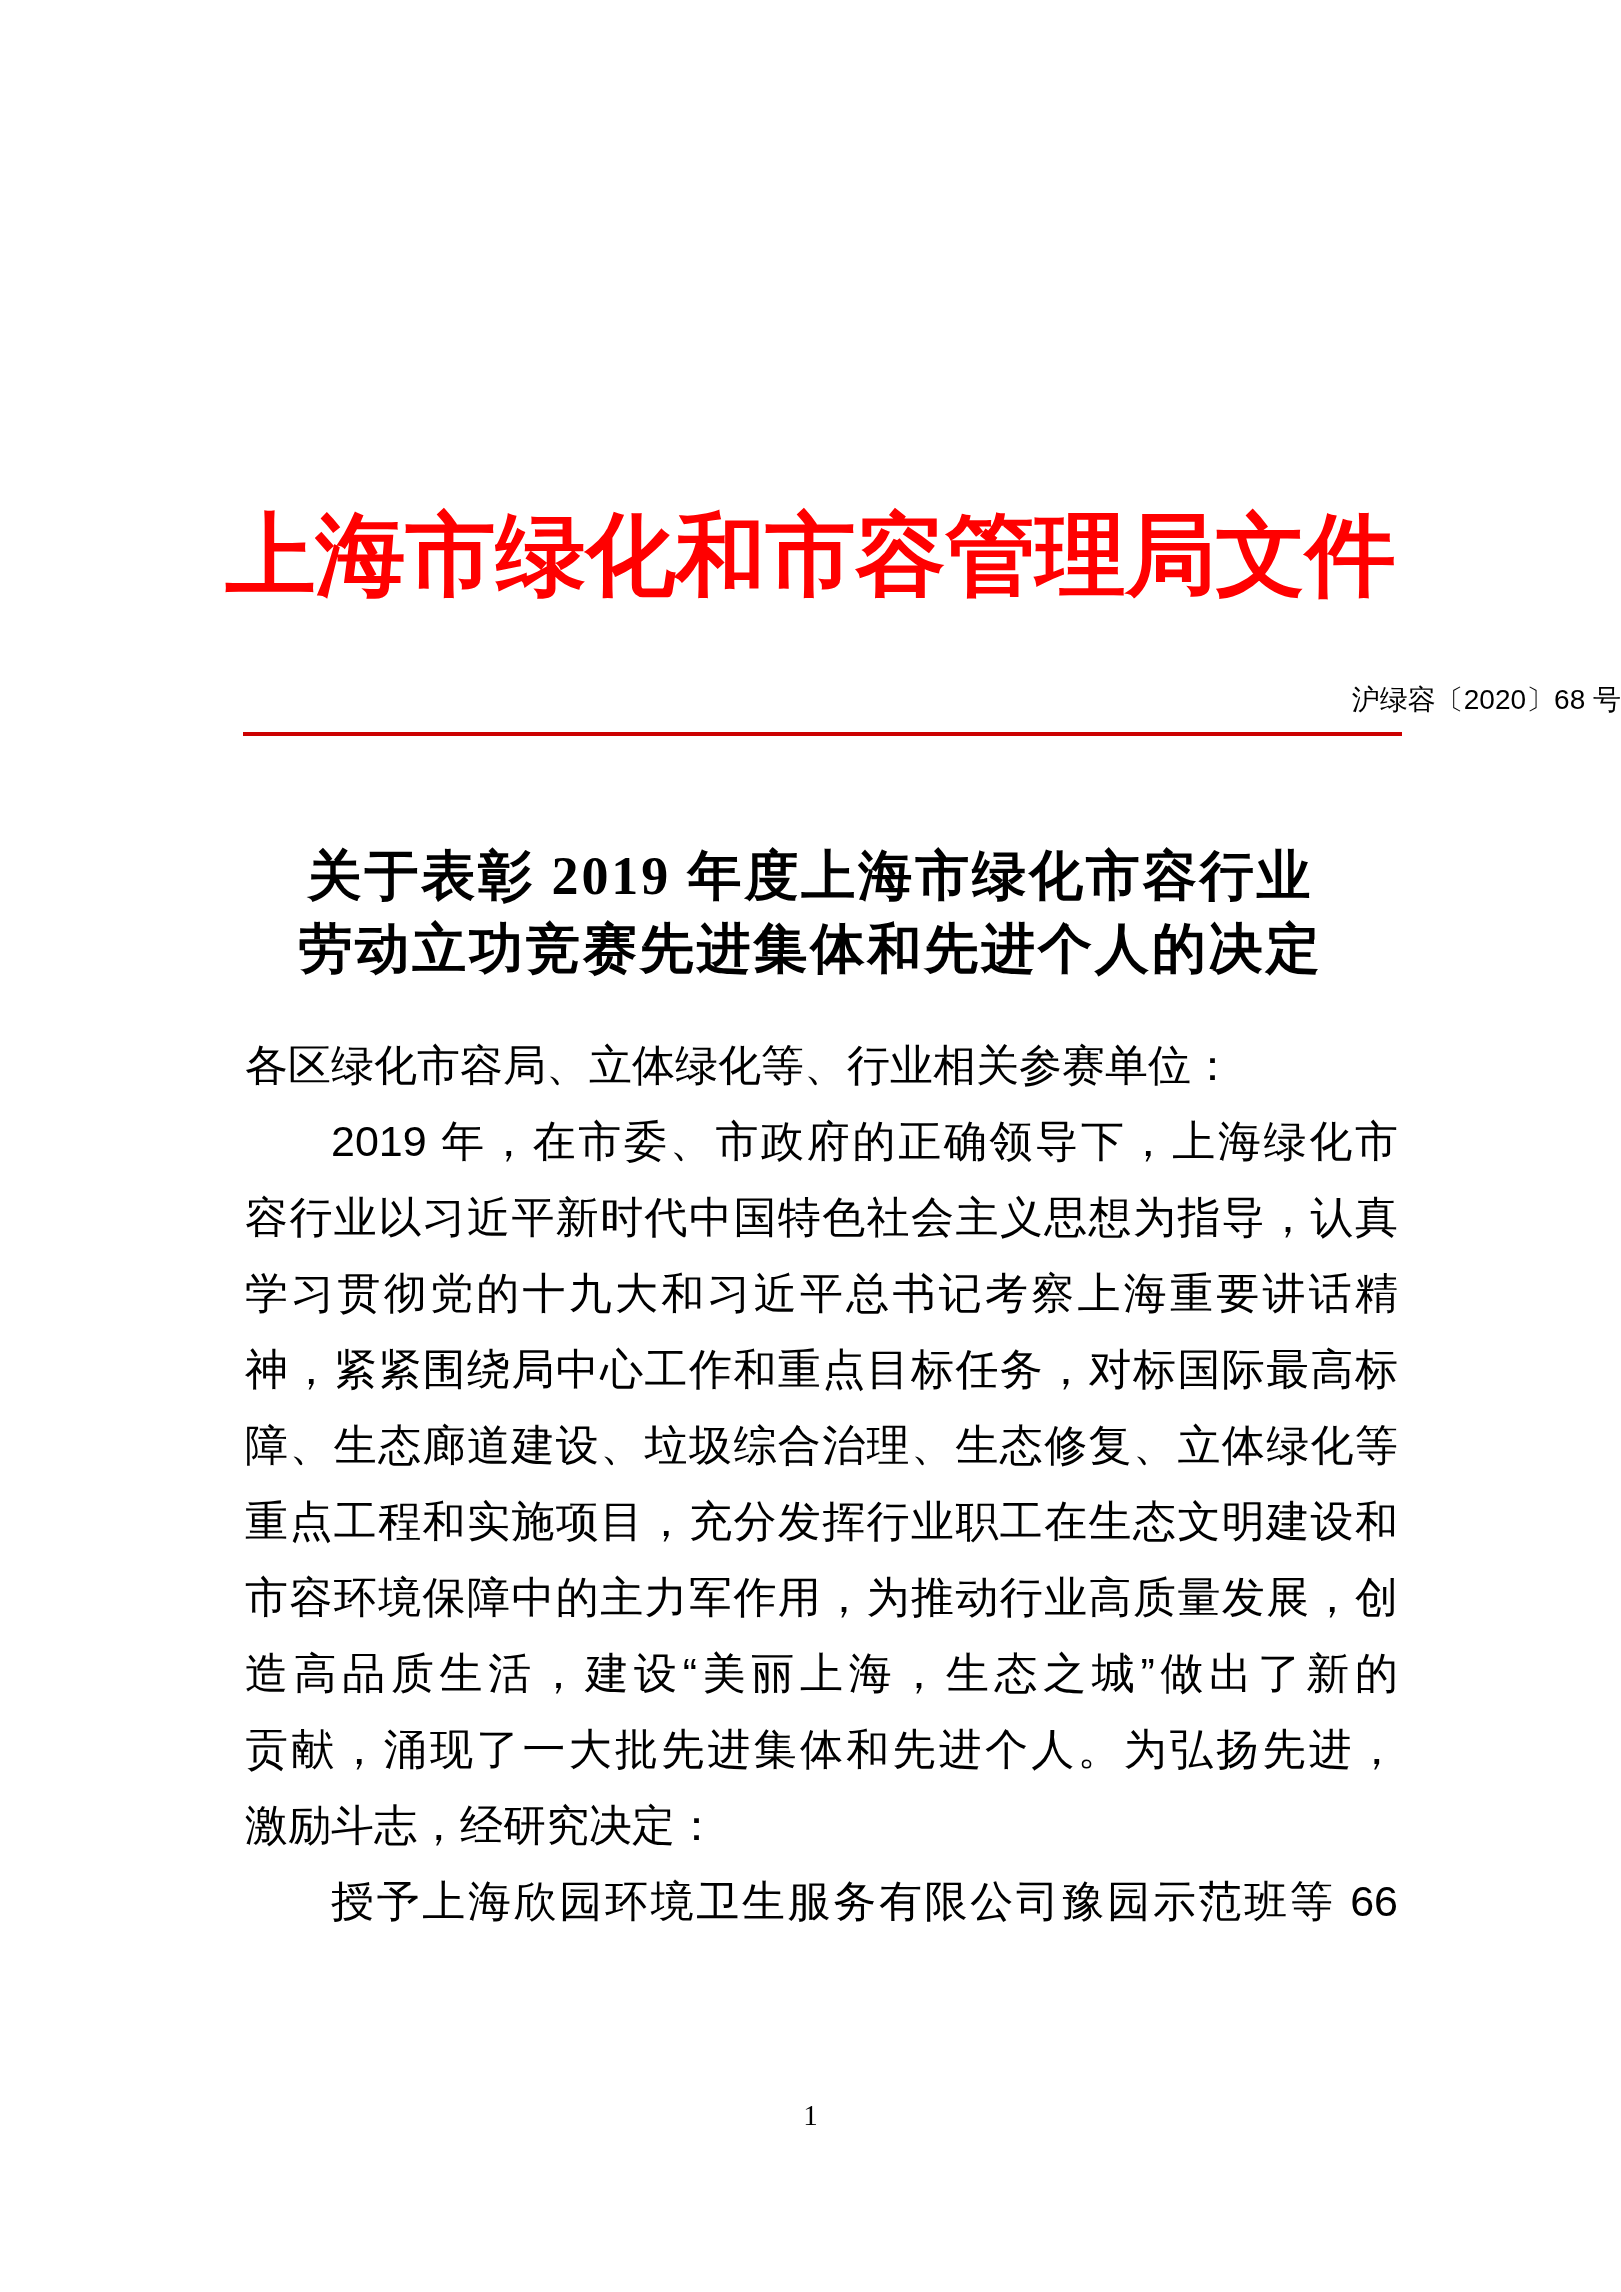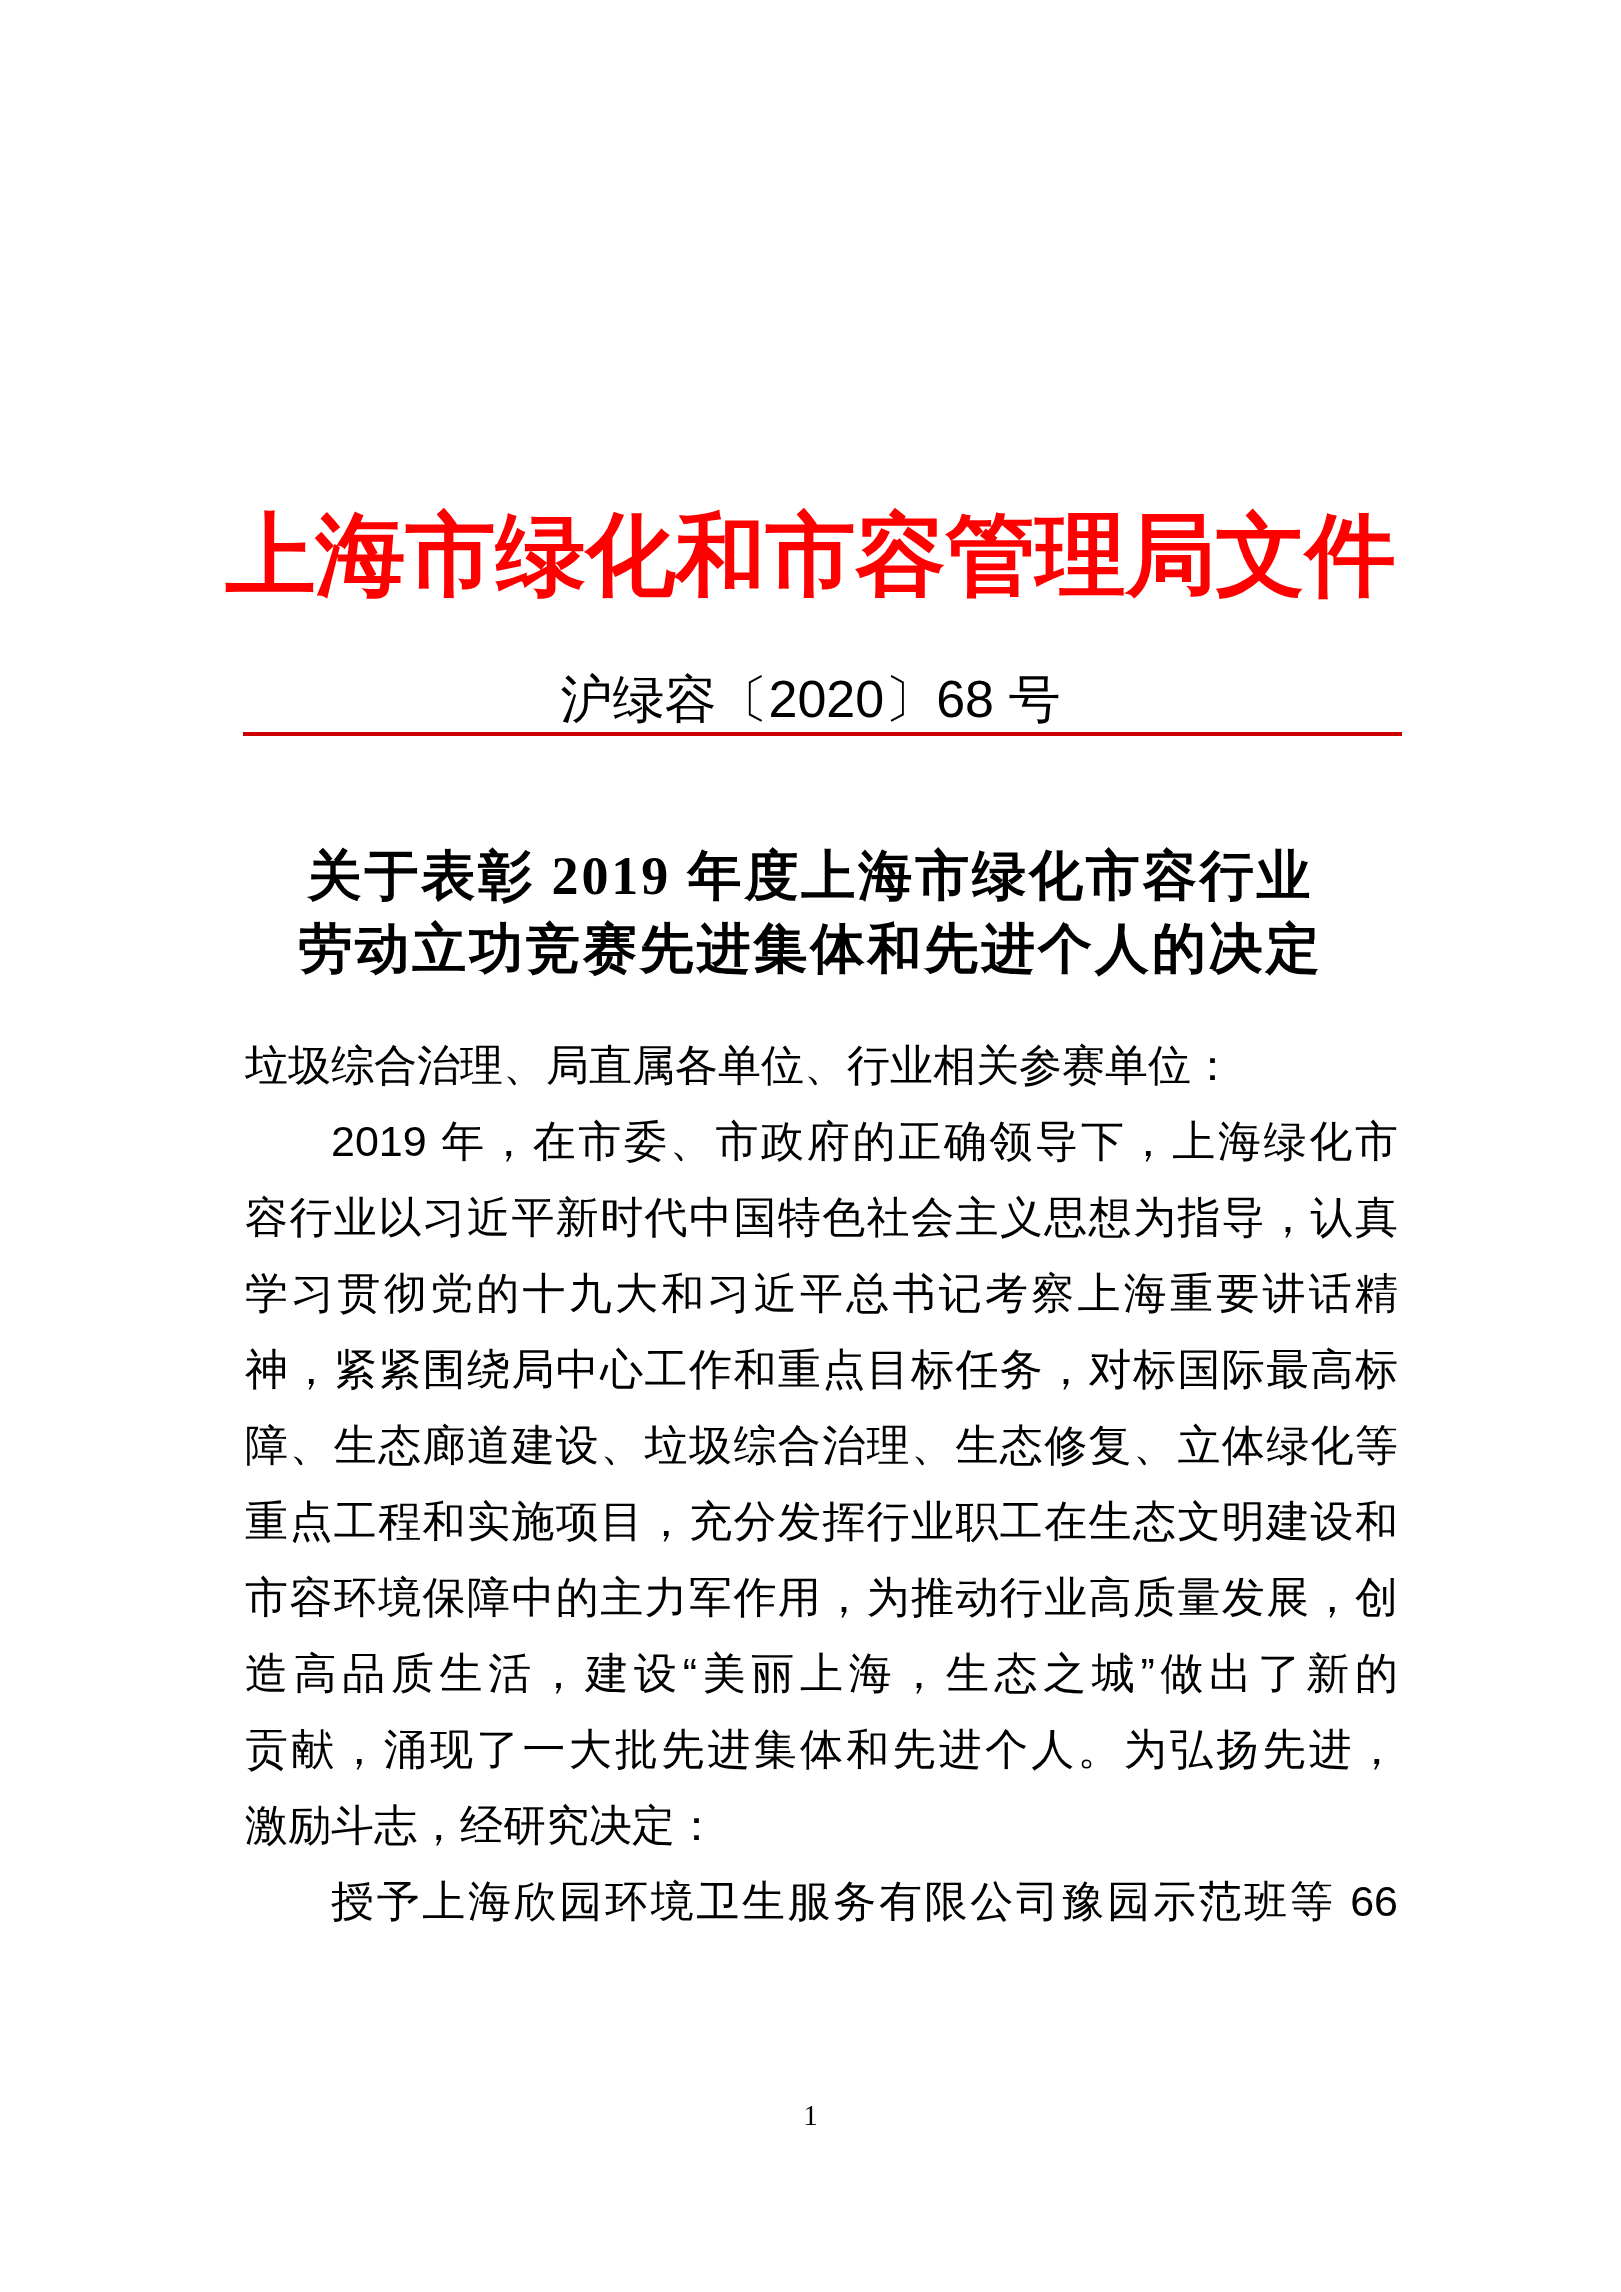--- a/index.html
+++ b/index.html
@@ -31,22 +31,22 @@
     color: var(--accent);
     letter-spacing: 0px;
     white-space: nowrap;
     margin-top: 42px;
   }
   .doc-number {
     position: absolute;
     top: 676px;
     left: 0;
     right: 0;
-    text-align: center;
-    font-size: 52px;
+    text-align: right;
+    font-size: 28px;
     line-height: 47px;
     font-family: "Liberation Sans", "DejaVu Sans", sans-serif;
     white-space: nowrap;
   }
   .red-line {
     position: absolute;
     top: 732px;
     left: 243px;
     width: 1159px;
     height: 3.9px;
@@ -102,21 +102,21 @@
     <div class="red-line"></div>
   </header>
 
   <main>
     <div class="doc-title">
       <div>关于表彰 2019 年度上海市绿化市容行业</div>
       <div>劳动立功竞赛先进集体和先进个人的决定</div>
     </div>
 
     <div class="body-text">
-      <div class="line">垃圾综合治理、局直属各单位、行业相关参赛单位：</div>
+      <div class="line">各区绿化市容局、立体绿化等、行业相关参赛单位：</div>
       <div class="line indent fill">2019 年，在市委、市政府的正确领导下，上海绿化市</div>
       <div class="line fill">容行业以习近平新时代中国特色社会主义思想为指导，认真</div>
       <div class="line fill">学习贯彻党的十九大和习近平总书记考察上海重要讲话精</div>
       <div class="line fill">神，紧紧围绕局中心工作和重点目标任务，对标国际最高标</div>
       <div class="line fill">障、生态廊道建设、垃圾综合治理、生态修复、立体绿化等</div>
       <div class="line fill">重点工程和实施项目，充分发挥行业职工在生态文明建设和</div>
       <div class="line fill">市容环境保障中的主力军作用，为推动行业高质量发展，创</div>
       <div class="line fill">造高品质生活，建设“美丽上海，生态之城”做出了新的</div>
       <div class="line fill">贡献，涌现了一大批先进集体和先进个人。为弘扬先进，</div>
       <div class="line">激励斗志，经研究决定：</div>

